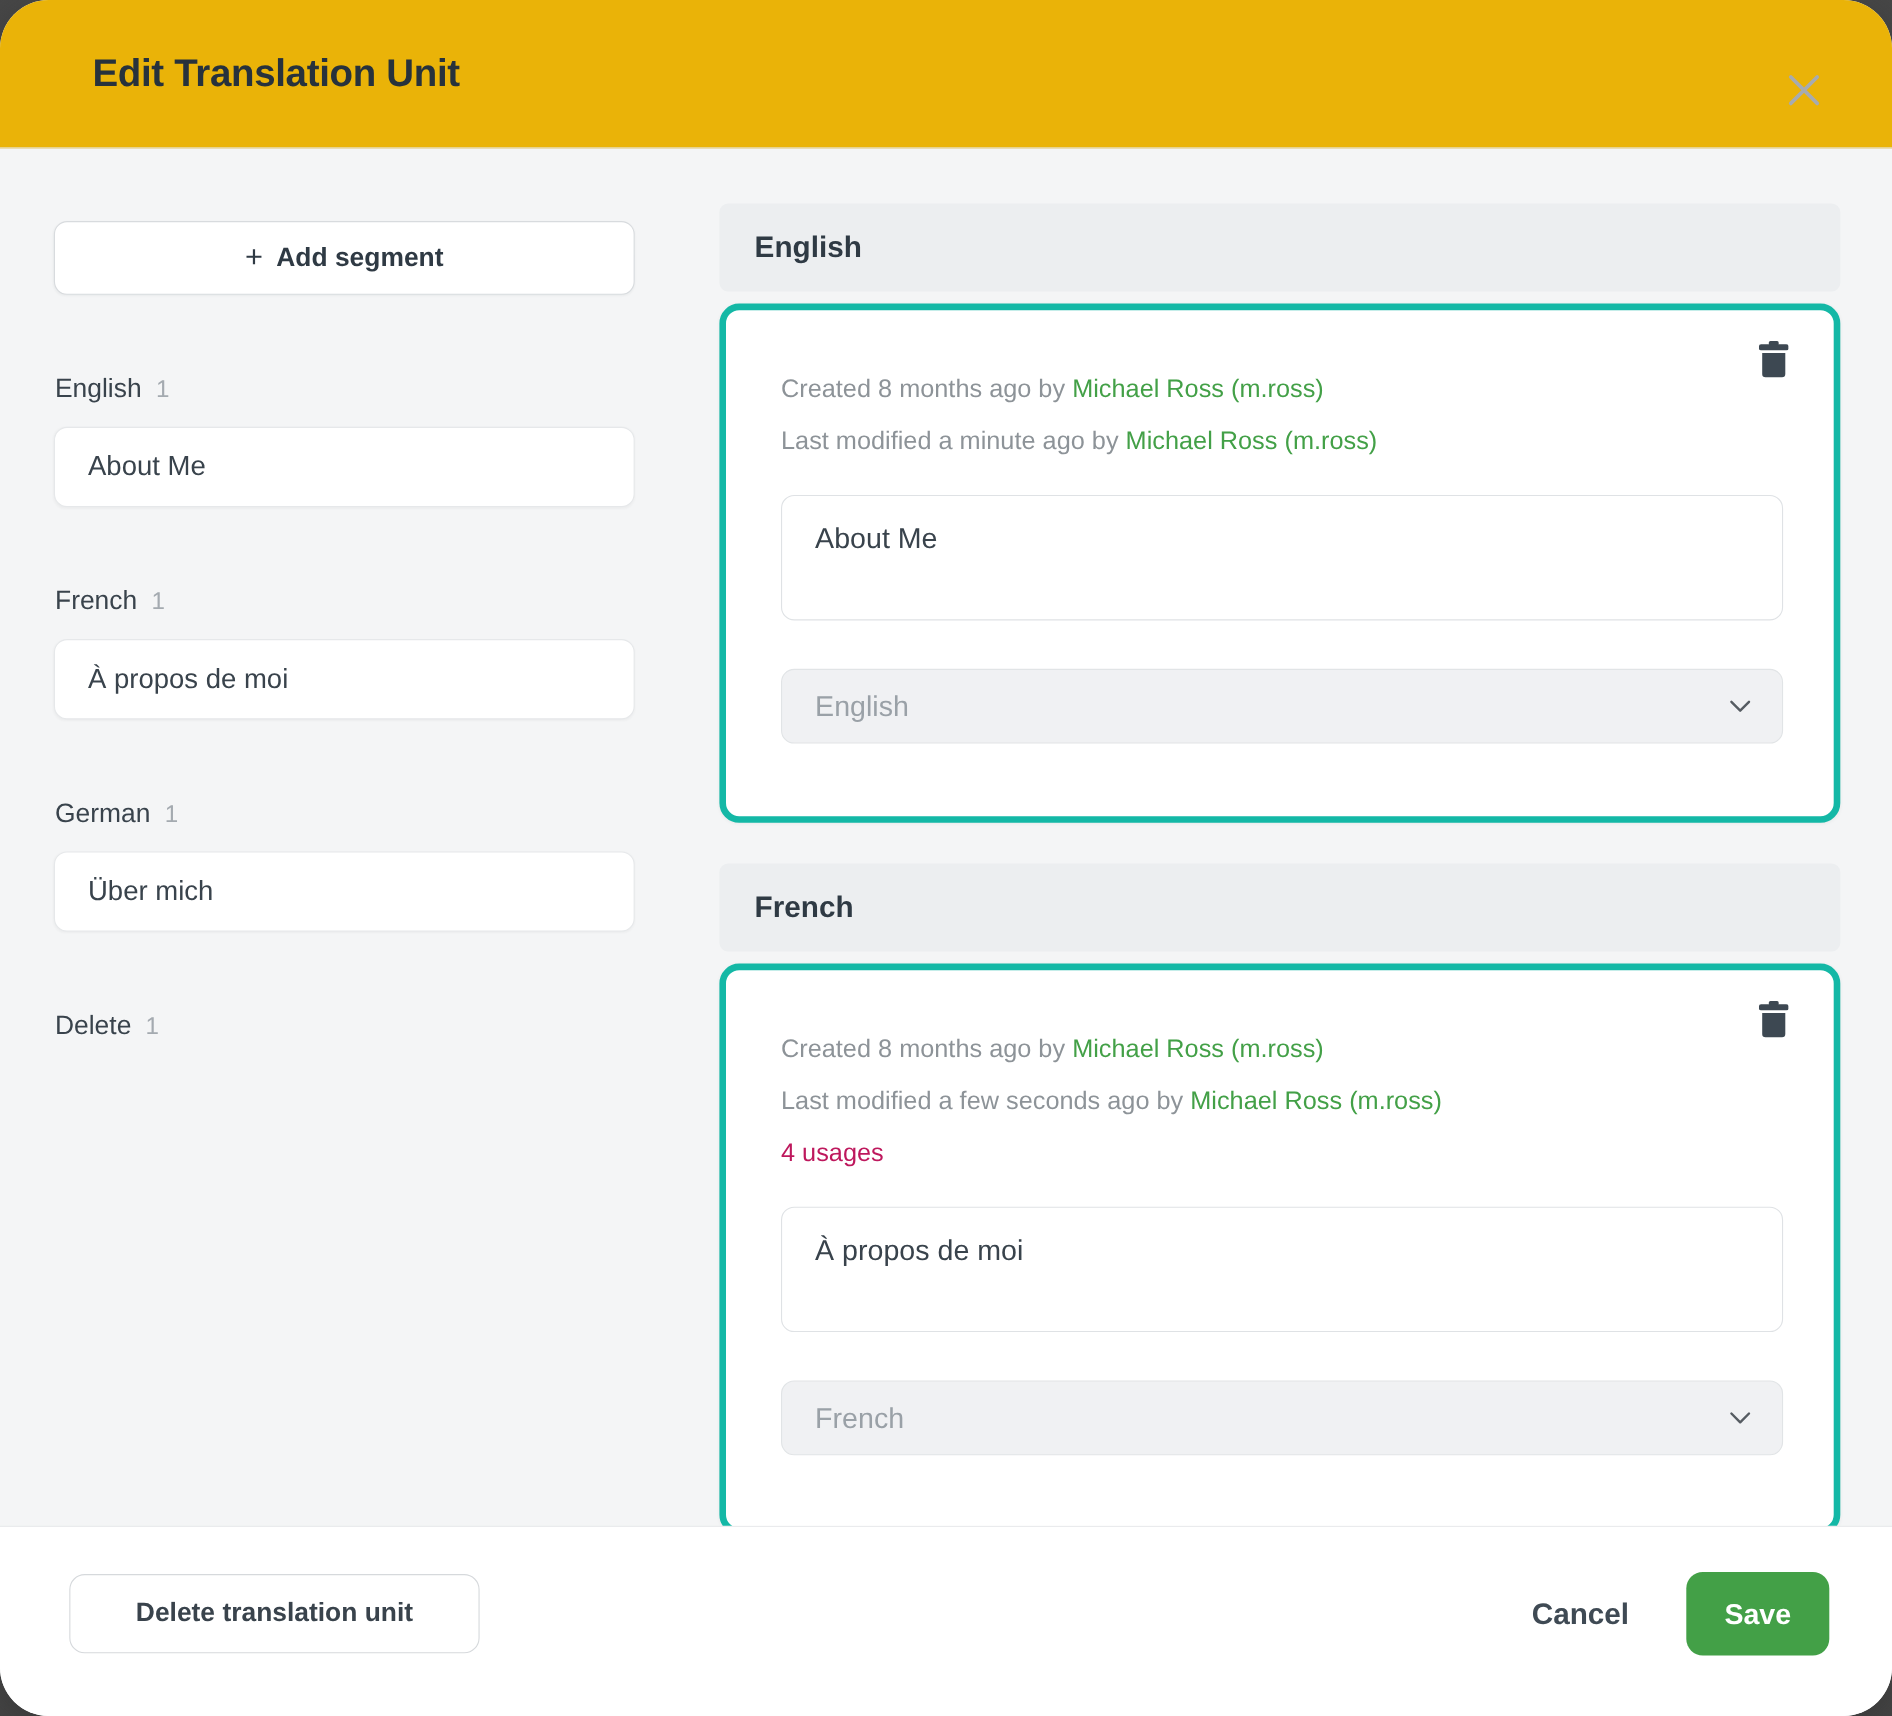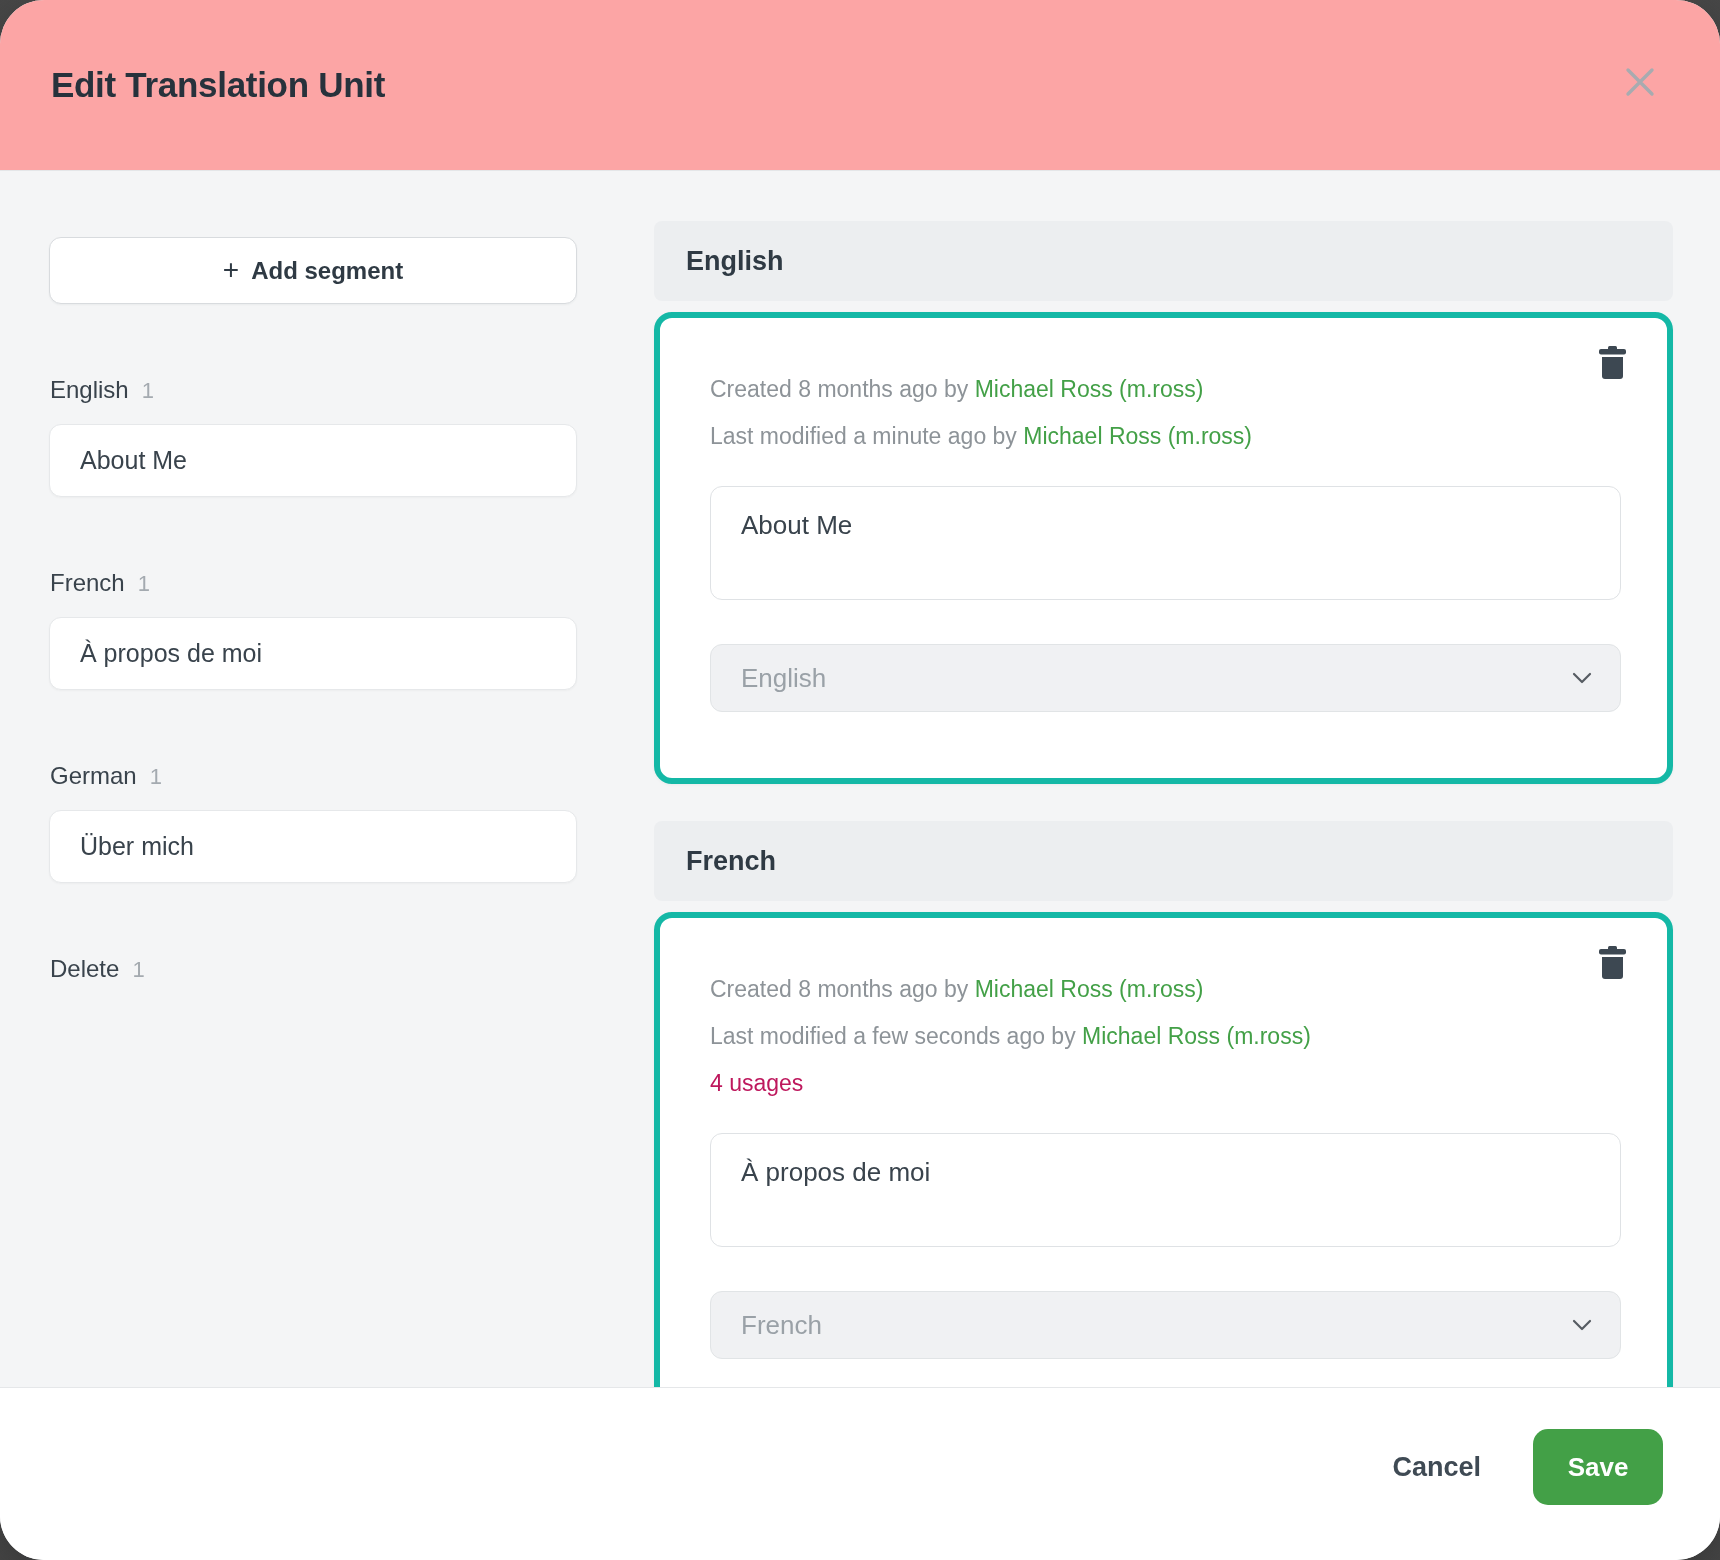--- a/index.html
+++ b/index.html
@@ -12,23 +12,23 @@
   .modal {
     position: absolute; inset: 0;
     border-radius: 44px;
     overflow: hidden;
     display: flex; flex-direction: column;
     background: #f4f5f6;
     box-shadow: 0 10px 60px rgba(0,0,0,.45);
   }
   
   .modal-header {
-    height: 171px; background: #fca5a5; flex: 0 0 auto;
+    height: 135px; background: #eab308; flex: 0 0 auto;
     display: flex; align-items: center;
-    padding: 0 60px 0 51px;
+    padding: 0 60px 0 84px;
     border-bottom: 1px solid #e4e6e8;
     position: relative;
   }
   .modal-title {
     font-size: 35px; font-weight: 700; color: #27323c; letter-spacing: -.3px;
   }
   .close-btn {
     position: absolute; right: 56px; top: 58px;
     width: 48px; height: 48px; border: none; background: transparent; cursor: pointer;
     display: flex; align-items: center; justify-content: center;
@@ -252,17 +252,18 @@
               <path d="M2 2 L10 10 L18 2" stroke="#565c62" stroke-width="2.2" fill="none" stroke-linecap="round" stroke-linejoin="round"></path>
             </svg>
           </div>
         </div>
       </div>
 
     </div>
   </div>
 
   <div class="modal-footer">
+    <button class="delete-btn">Delete translation unit</button>
     <button class="cancel-btn">Cancel</button>
     <button class="save-btn">Save</button>
   </div>
 
 </div>
 
 </body></html>

